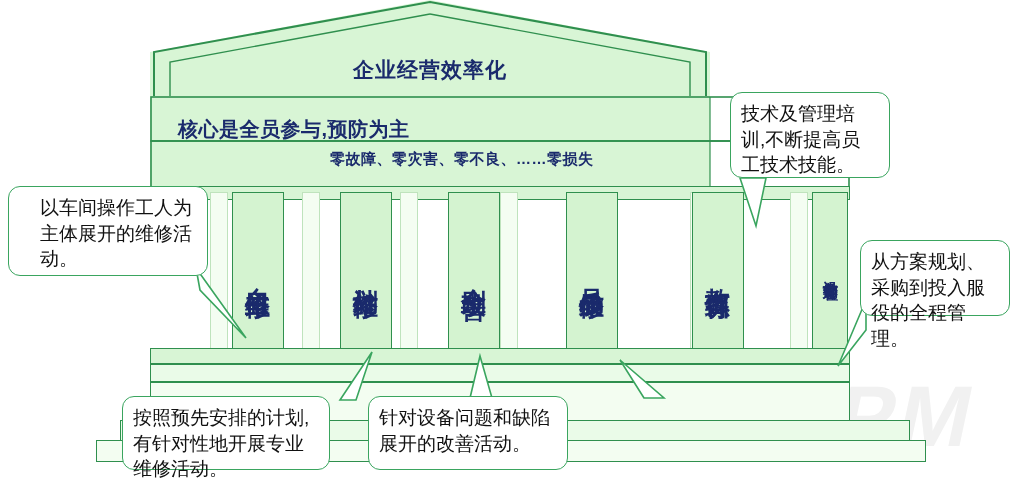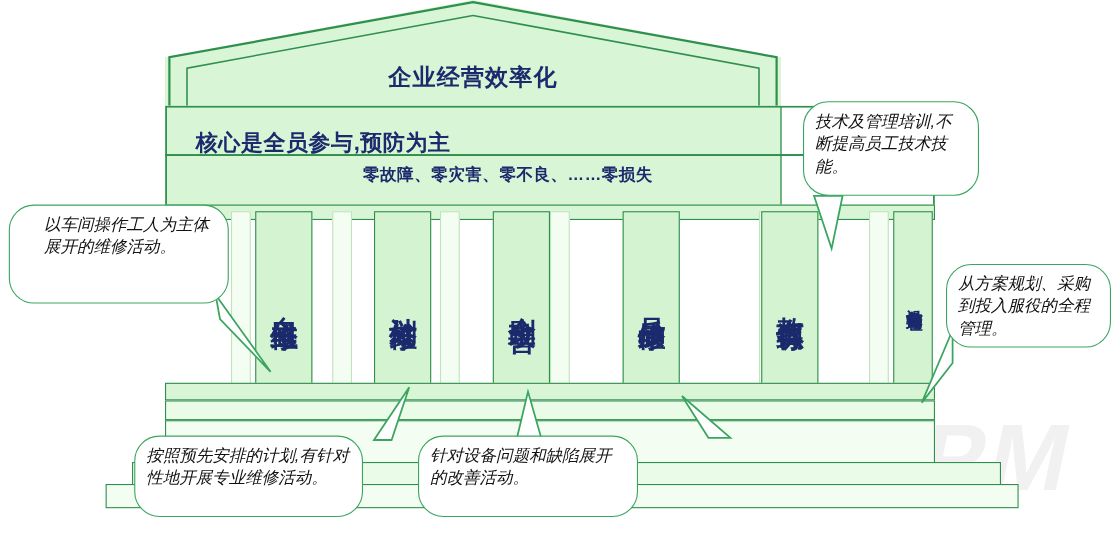--- a/index.html
+++ b/index.html
@@ -86,22 +86,22 @@
   }
   .pillar-label.small{font-size:15px;letter-spacing:1px;}
   .pillar-gap{
     position:absolute;top:192px;width:18px;height:160px;
     background:#f4fdf2;border:1px solid #bfe3bd;box-sizing:border-box;
   }
 
   
   .callout{
     position:absolute;background:#ffffff;border:1.6px solid #3aa55f;
-    border-radius:23px;box-sizing:border-box;
-    padding:8px 10px;color:#111111;font-size:15px;line-height:1.35;font-style:italic;
+    border-radius:12px;box-sizing:border-box;
+    padding:8px 10px;color:#111111;font-size:19px;line-height:1.35;
   }
   .tail{position:absolute;}
 
   .watermark{
     position:absolute;right:40px;bottom:26px;
     font-size:86px;font-weight:bold;color:#f1f1f1;
     transform:skewX(-12deg);letter-spacing:4px;user-select:none;
   }
 </style>
 </head>
@@ -180,21 +180,21 @@
   </svg>
 
   <div class="callout" style="left:8px;top:186px;width:200px;height:90px;padding-left:31px;">
     <span>以车间操作工人为主体展开的维修活动。</span>
   </div>
 
   <div class="callout" style="left:122px;top:396px;width:208px;height:74px;">
     <span>按照预先安排的计划,有针对性地开展专业维修活动。</span>
   </div>
 
-  <div class="callout" style="left:380px;top:396px;width:200px;height:74px;">
+  <div class="callout" style="left:368px;top:396px;width:200px;height:74px;">
     <span>针对设备问题和缺陷展开的改善活动。</span>
   </div>
 
 
   <div class="callout" style="left:730px;top:92px;width:160px;height:86px;">
     <span>技术及管理培训,不断提高员工技术技能。</span>
   </div>
 
   <div class="callout" style="left:860px;top:240px;width:150px;height:76px;">
     <span>从方案规划、采购到投入服役的全程管理。</span>

